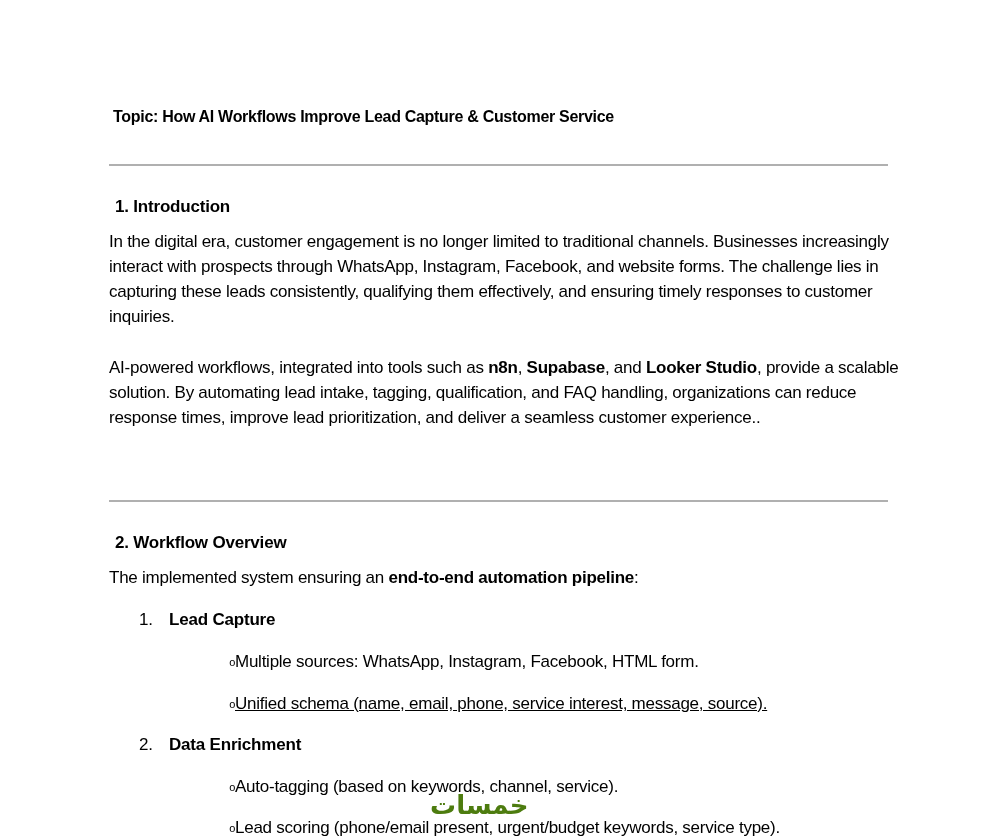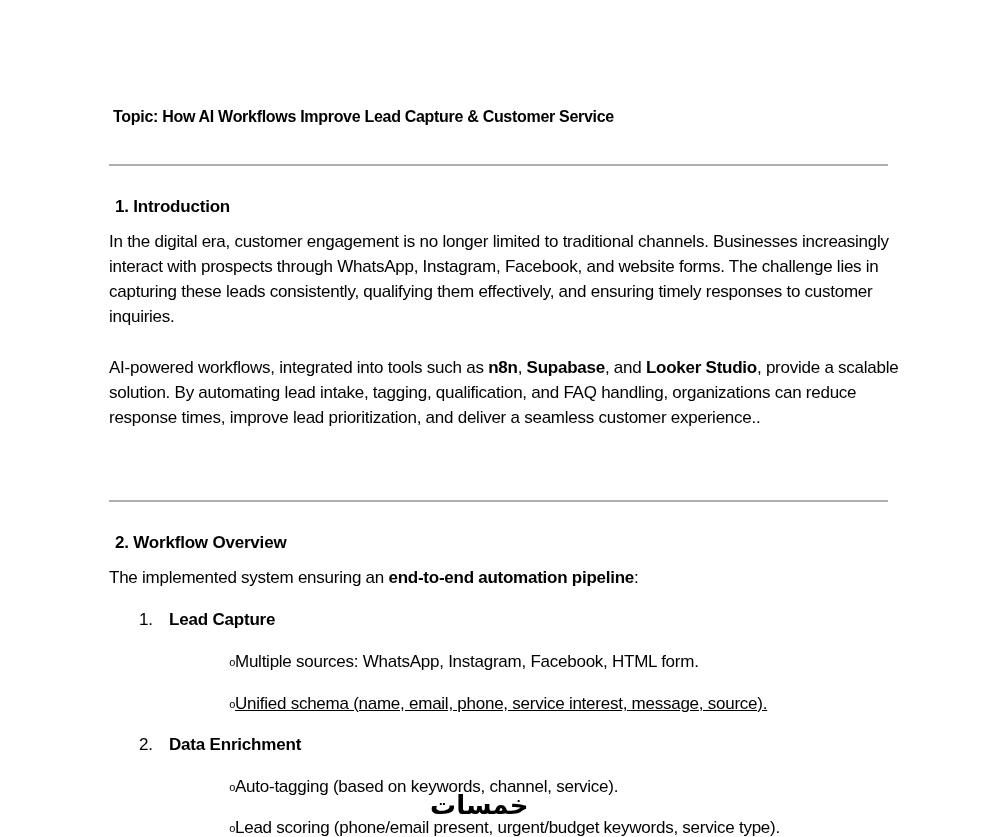--- a/index.html
+++ b/index.html
@@ -87,21 +87,21 @@
       width: 30px;
       font-size: 11px;
       position: relative;
       top: -1px;
     }
     .watermark {
       position: absolute;
       left: 430px;
       top: 790px;
       font-size: 26px;
-      color: #000000;
+      color: #4d7c0f;
       font-family: "DejaVu Sans", sans-serif;
       font-weight: bold;
       pointer-events: none;
       z-index: 0;
     }
     .page { z-index: 1; }
   </style>
 </head>
 <body>
 

